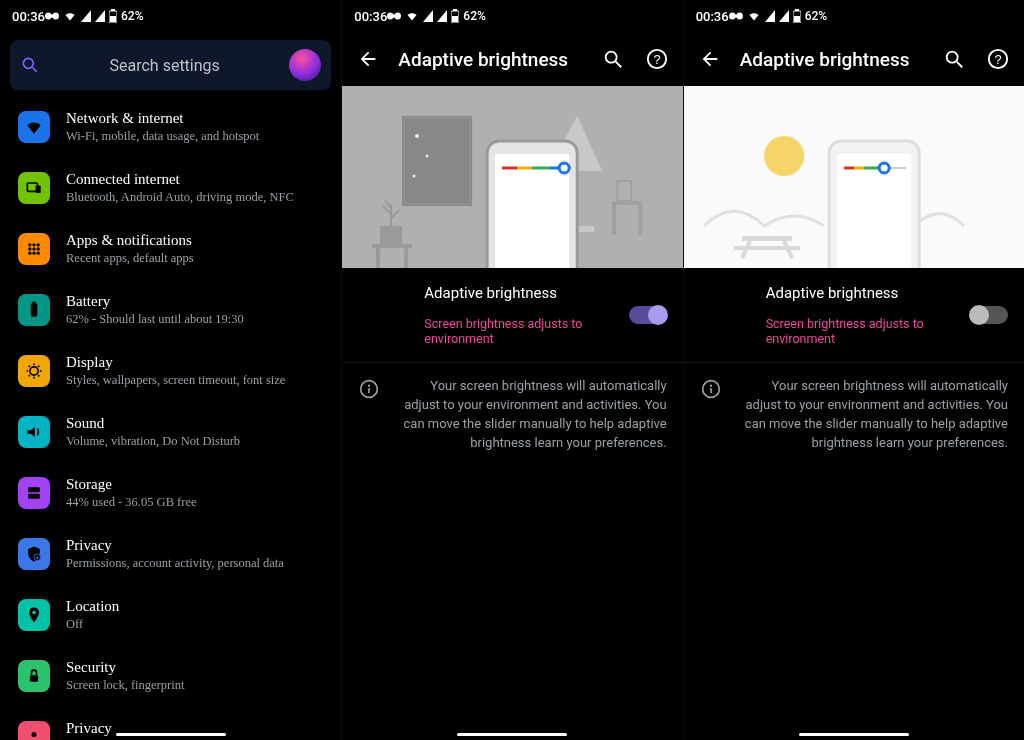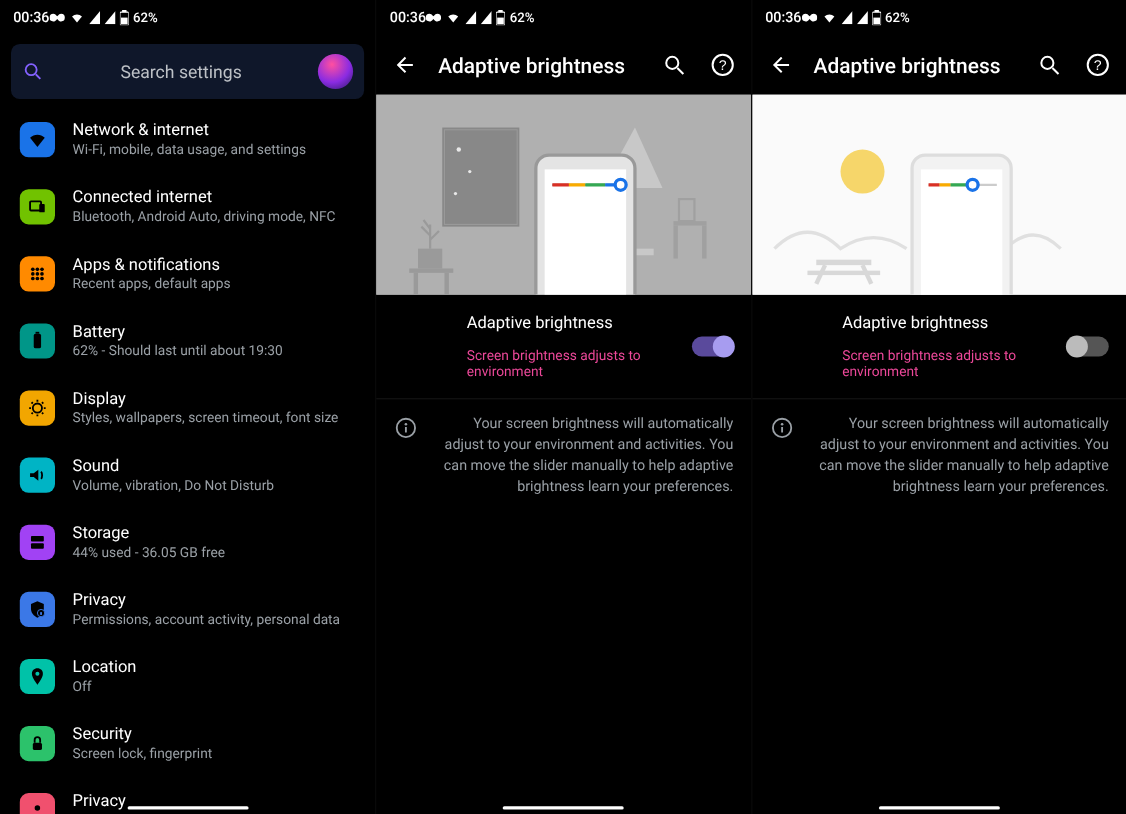--- a/index.html
+++ b/index.html
@@ -62,21 +62,21 @@
     display: flex;
     align-items: center;
     gap: 16px;
     padding: 13px 18px;
   }
   .icon-badge {
     width: 32px; height: 32px; border-radius: 8px;
     display: flex; align-items: center; justify-content: center;
     flex-shrink: 0;
   }
-  .item-text { flex: 1; min-width: 0; }
+  .item-text { flex: 1; min-width: 0; font-family: Liberation Serif, serif; }
   .item-title { font-size: 15px; color: #fff; line-height: 1.2; }
   .item-sub { font-size: 12.5px; color: #9aa0a6; margin-top: 2px; }
 
   
   .header {
     height: 54px;
     display: flex;
     align-items: center;
     padding: 0 12px;
     gap: 16px;
@@ -172,21 +172,21 @@
 
   <div class="list" id="settings-list">
       <div class="listitem">
         <div class="icon-badge" style="background:#1a73e8">
           <svg width="20" height="20" viewBox="0 0 24 24" fill="#000">
             <path d="M12 20l8-10c-4.5-4.5-11.5-4.5-16 0l8 10z" fill="#000"></path>
           </svg>
         </div>
         <div class="item-text">
           <div class="item-title">Network &amp; internet</div>
-          <div class="item-sub">Wi-Fi, mobile, data usage, and settings</div>
+          <div class="item-sub">Wi-Fi, mobile, data usage, and hotspot</div>
         </div>
       </div>
       <div class="listitem">
         <div class="icon-badge" style="background:#71c200">
           <svg width="20" height="20" viewBox="0 0 24 24" fill="#000">
             <rect x="4" y="6" width="12" height="10" rx="1" fill="none" stroke="#000" stroke-width="2"></rect>
             <rect x="14" y="9" width="6" height="9" rx="1" fill="#000"></rect>
           </svg>
         </div>
         <div class="item-text">

